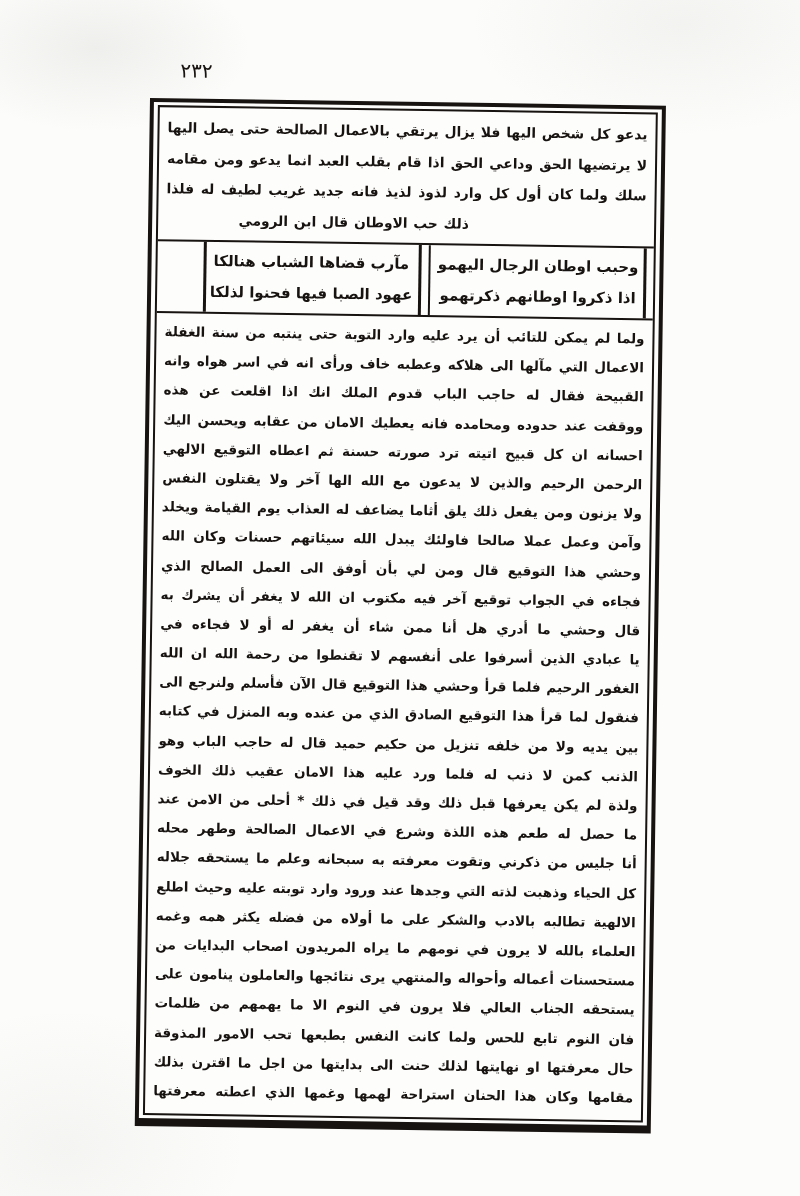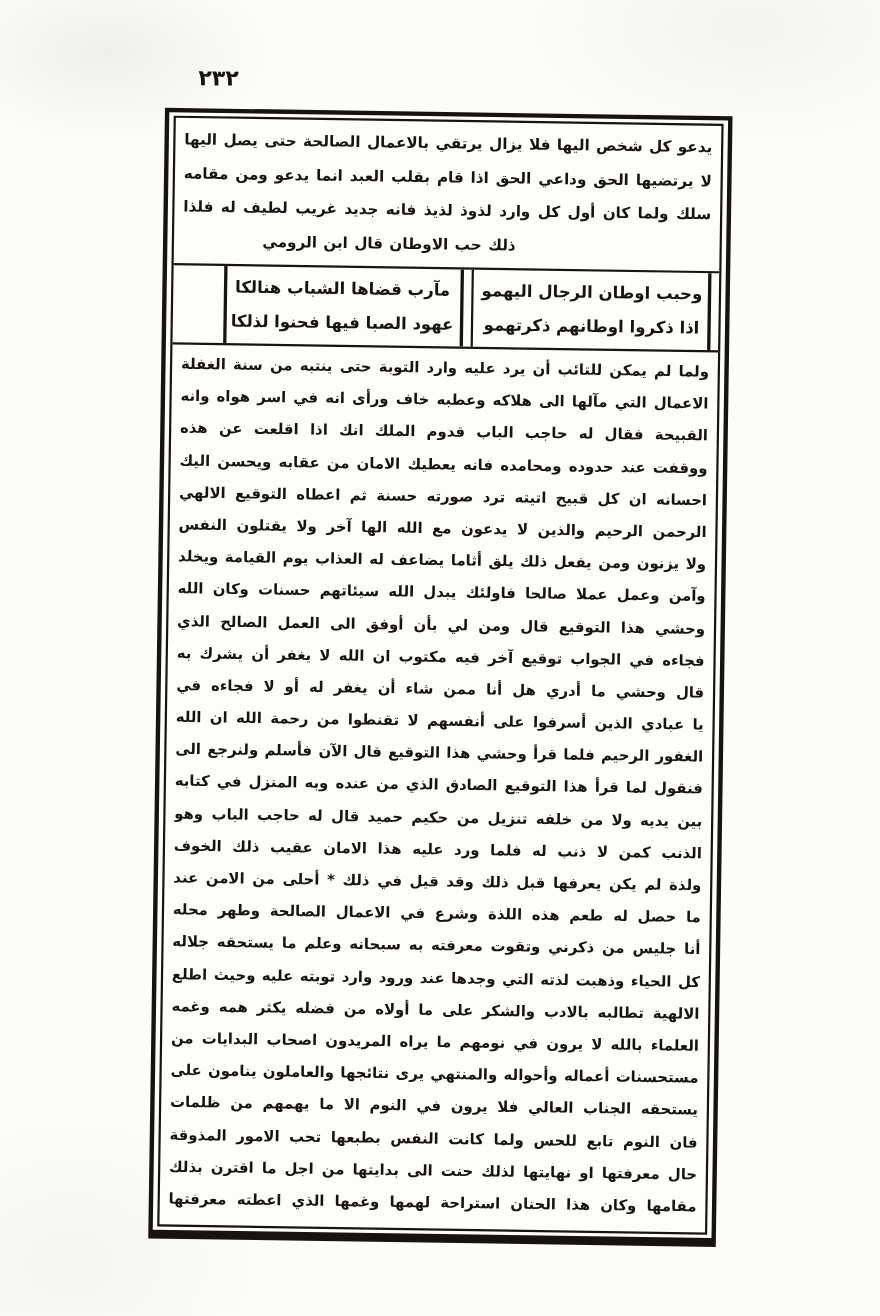--- a/index.html
+++ b/index.html
@@ -19,21 +19,21 @@
       radial-gradient(300px 160px at 85% 2%, rgba(120,120,115,.07), transparent 70%),
       radial-gradient(260px 200px at 8% 96%, rgba(120,120,115,.06), transparent 70%);
   }
 
   .scan{
     position:absolute; left:150px; top:98px; width:516px;
     transform:rotate(0.85deg); transform-origin:0 0;
   }
   .page-number{
     position:absolute; top:-40px; left:30px;
-    font-size:20px; font-weight:bold; letter-spacing:3px;
+    font-size:20px; font-weight:normal; letter-spacing:3px;
   }
   .frame{
     border:4px solid #171310; border-bottom-width:8px;
     padding:3px 4px; background:#fdfdfc;
   }
   .frame-inner{
     border:2px solid #171310;
     padding:5px 8px 8px;
     direction:rtl;
   }

